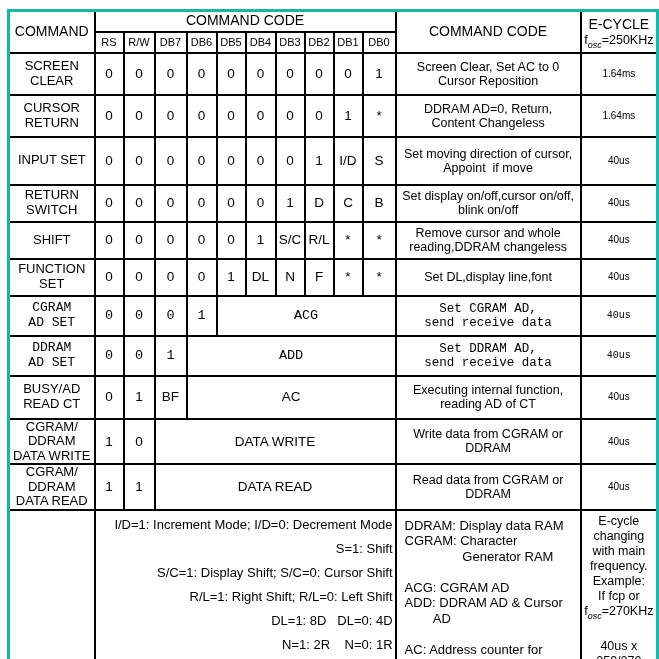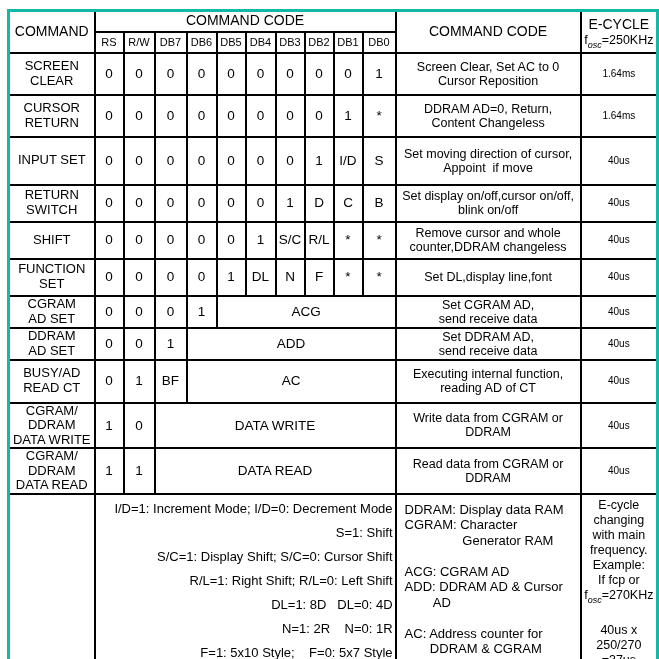--- a/index.html
+++ b/index.html
@@ -16,21 +16,21 @@
   .fosc{font-size:12.5px;}
   sub{font-size:9px;line-height:0;font-style:italic;}
   .legend-cell{text-align:right;vertical-align:top;padding:2px 2px 0 12px;font-size:13px;line-height:24px;}
   .ram-cell{text-align:left;vertical-align:top;padding:7px 1px 0 8px;font-size:13px;line-height:15.5px;margin-left:40px;}
   .efoot-cell{vertical-align:top;padding-top:3px;font-size:12.5px;line-height:15px;}
   .gap-top{margin-top:20px;}
   tr.hh{height:21px;}
   tr.r42{height:42px;}
   tr.r40{height:48px;}
   tr.r37{height:37px;}
-  tr.r36{height:32px;}
+  tr.r36{height:40px;font-family:Liberation Mono, monospace;}
   tr.r35{height:43px;}
   tr.r46{height:44px;}
   tr.rfoot{height:166px;}
 </style>
 </head>
 <body>
 
 <table>
   <colgroup>
     <col style="width:86px">
@@ -148,21 +148,21 @@
     <td>0</td>
     <td>0</td>
     <td>0</td>
     <td>0</td>
     <td>1</td>
     <td>S/C</td>
     <td>R/L</td>
     <td>*</td>
     <td>*</td>
     <td class="desc pre">Remove cursor and whole
-counter,DDRAM changeless</td>
+reading,DDRAM changeless</td>
     <td class="ecy">40us</td>
   </tr>
 
   <tr class="r37">
     <td class="cmd pre">FUNCTION
 SET</td>
     <td>0</td>
     <td>0</td>
     <td>0</td>
     <td>0</td>

